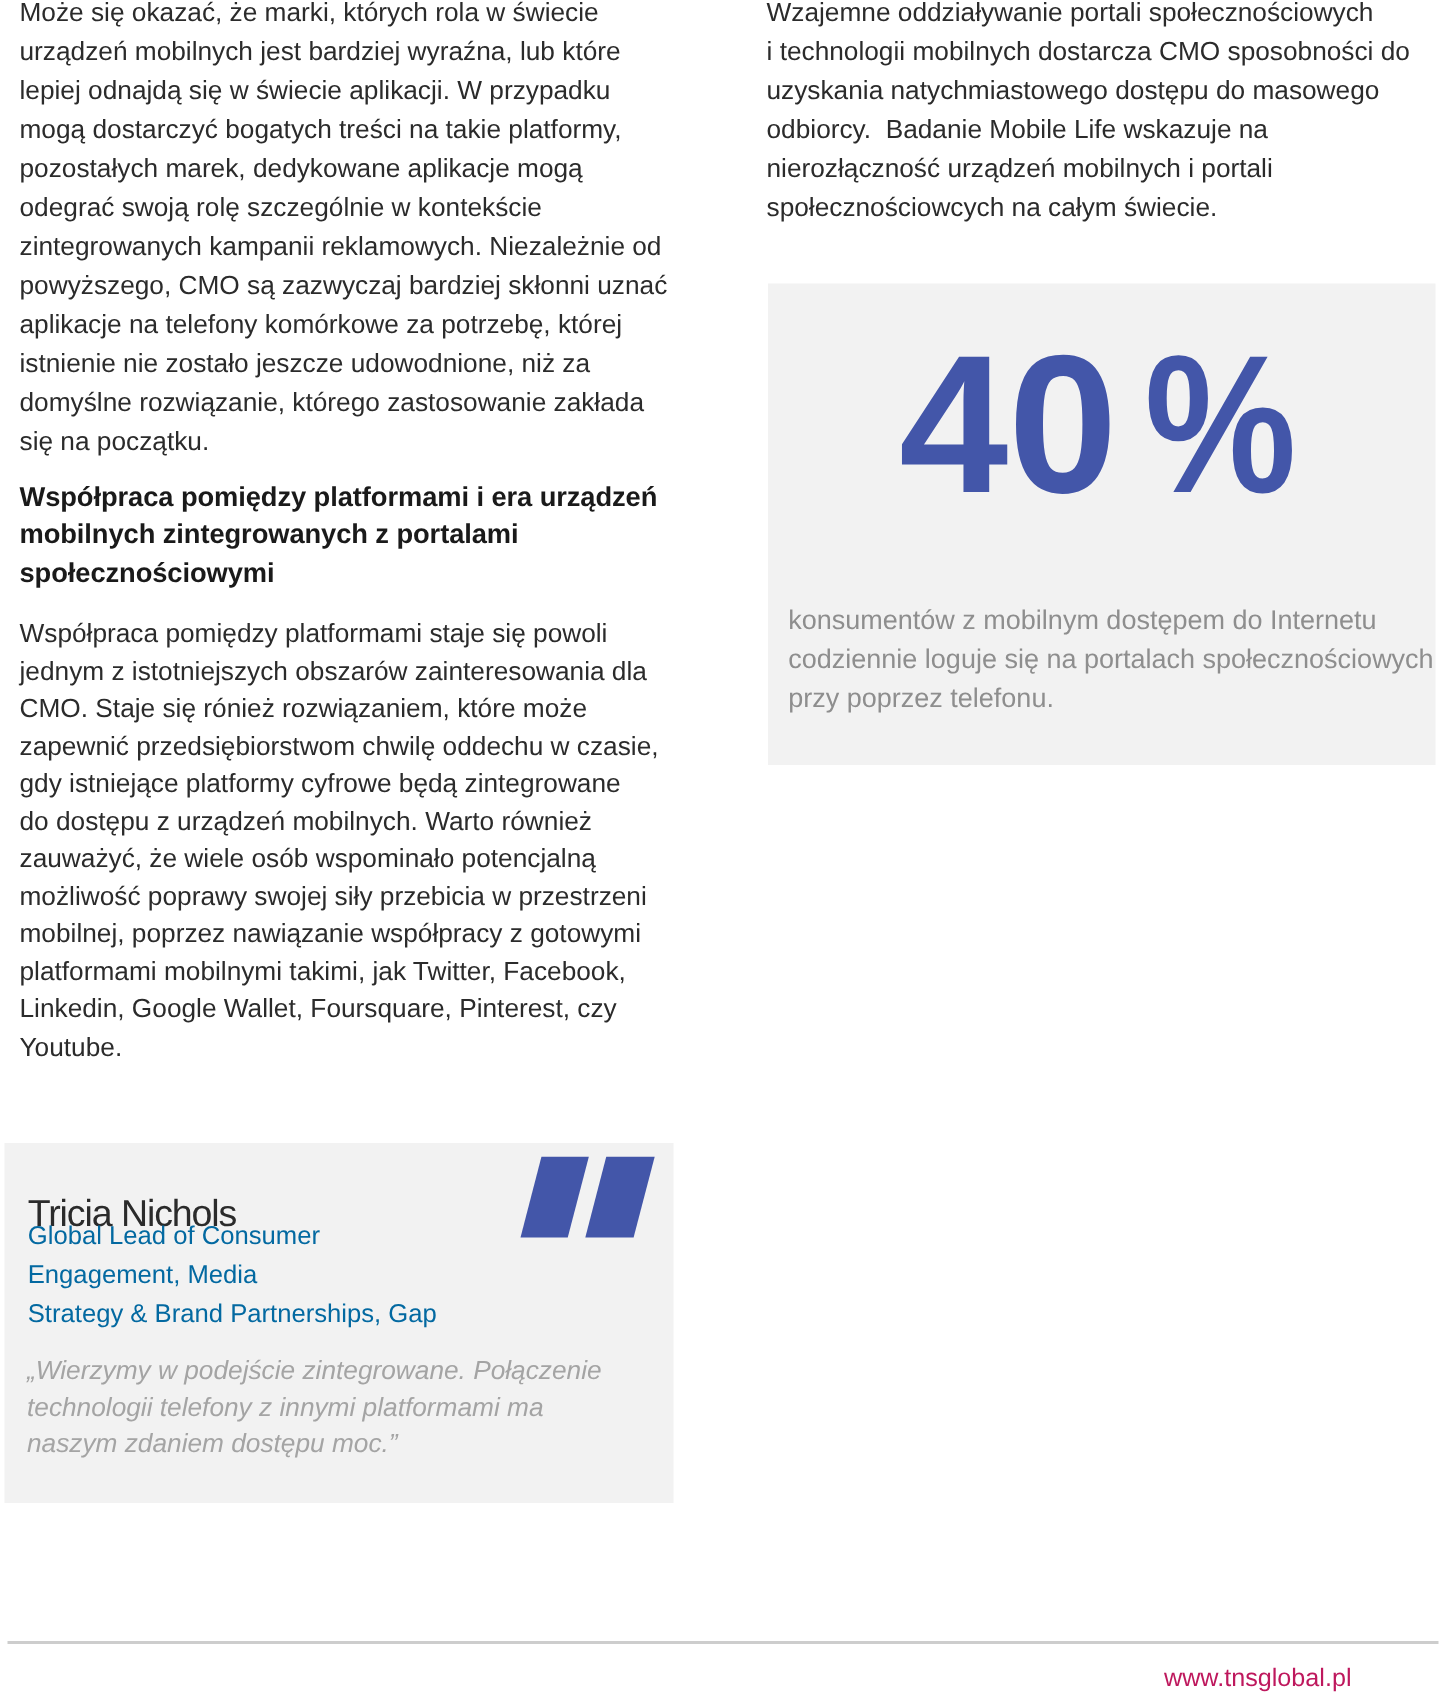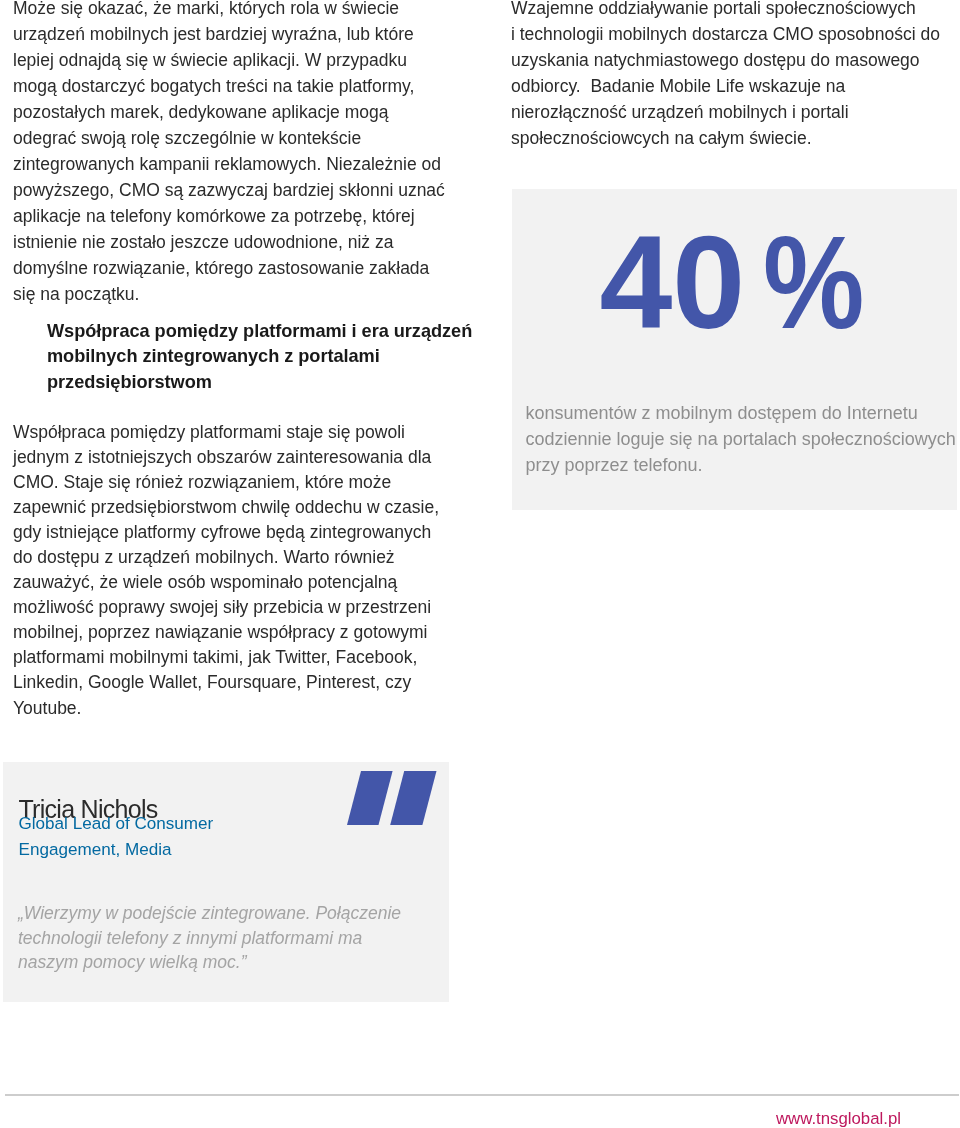--- a/index.html
+++ b/index.html
@@ -15,21 +15,21 @@
   .tline{display:block;white-space:pre;}
 
   
   .col-left{position:absolute;left:13px;top:-5px;width:470px;}
   .col-right{position:absolute;left:511px;top:-5px;width:460px;}
   .body-txt{
     font-size:17.5px;line-height:26.0px;color:#2b2b2b;
     margin:0;
   }
   .body-txt.p2{line-height:25.05px;}
-  .body-txt.bold{font-weight:bold;color:#1a1a1a;font-size:18.2px;letter-spacing:-0.05px;line-height:25.5px;margin-left:34px;}
+  .body-txt.bold{font-weight:bold;color:#1a1a1a;font-size:18.2px;letter-spacing:-0.05px;line-height:25.5px;}
 
   
   .stat-panel{
     position:absolute;left:512px;top:189px;width:445px;height:321px;
     background:#f2f2f2;
   }
   .stat-number{
     position:absolute;left:5px;top:28px;width:445px;text-align:center;
     font-size:131px;line-height:131px;font-weight:bold;color:#4356a9;
   }
@@ -69,28 +69,28 @@
         <span class="tline">zintegrowanych kampanii reklamowych. Niezależnie od</span>
         <span class="tline">powyższego, CMO są zazwyczaj bardziej skłonni uznać</span>
         <span class="tline">aplikacje na telefony komórkowe za potrzebę, której</span>
         <span class="tline">istnienie nie zostało jeszcze udowodnione, niż za</span>
         <span class="tline">domyślne rozwiązanie, którego zastosowanie zakłada</span>
         <span class="tline">się na początku.</span>
       </div>
     <div class="body-txt bold" style="margin-top:11.5px;">
         <span class="tline">Współpraca pomiędzy platformami i era urządzeń</span>
         <span class="tline">mobilnych zintegrowanych z portalami</span>
-        <span class="tline">przedsiębiorstwom</span>
+        <span class="tline">społecznościowymi</span>
       </div>
-    <div class="body-txt p2" style="margin-top:25px;">
+    <div class="body-txt p2" style="margin-top:15px;">
         <span class="tline">Współpraca pomiędzy platformami staje się powoli</span>
         <span class="tline">jednym z istotniejszych obszarów zainteresowania dla</span>
         <span class="tline">CMO. Staje się rónież rozwiązaniem, które może</span>
         <span class="tline">zapewnić przedsiębiorstwom chwilę oddechu w czasie,</span>
-        <span class="tline">gdy istniejące platformy cyfrowe będą zintegrowanych</span>
+        <span class="tline">gdy istniejące platformy cyfrowe będą zintegrowane</span>
         <span class="tline">do dostępu z urządzeń mobilnych. Warto również</span>
         <span class="tline">zauważyć, że wiele osób wspominało potencjalną</span>
         <span class="tline">możliwość poprawy swojej siły przebicia w przestrzeni</span>
         <span class="tline">mobilnej, poprzez nawiązanie współpracy z gotowymi</span>
         <span class="tline">platformami mobilnymi takimi, jak Twitter, Facebook,</span>
         <span class="tline">Linkedin, Google Wallet, Foursquare, Pinterest, czy</span>
         <span class="tline">Youtube.</span>
       </div>
   </div>
 
@@ -112,25 +112,26 @@
         <span class="tline">codziennie loguje się na portalach społecznościowych</span>
         <span class="tline">przy poprzez telefonu.</span>
       </div>
   </div>
 
   <div class="quote-panel">
     <div class="q-name">Tricia Nichols</div>
     <div class="q-role">
         <span class="tline">Global Lead of Consumer</span>
         <span class="tline">Engagement, Media</span>
+        <span class="tline">Strategy &amp; Brand Partnerships, Gap</span>
       </div>
     <div class="q-text">
         <span class="tline">„Wierzymy w podejście zintegrowane. Połączenie</span>
         <span class="tline">technologii telefony z innymi platformami ma</span>
-        <span class="tline">naszym pomocy wielką moc.”</span>
+        <span class="tline">naszym zdaniem dostępu moc.”</span>
       </div>
     <span class="q-mark">
       <svg width="98" height="58" viewBox="0 0 98 58">
           <g fill="#4356a9">
         <polygon points="17,0 48.6,0 34.5,54 3,54"></polygon>
         <polygon points="60.2,0 92.5,0 78.4,54 46.2,54"></polygon>
       </g>
         </svg>
     </span>
   </div>

